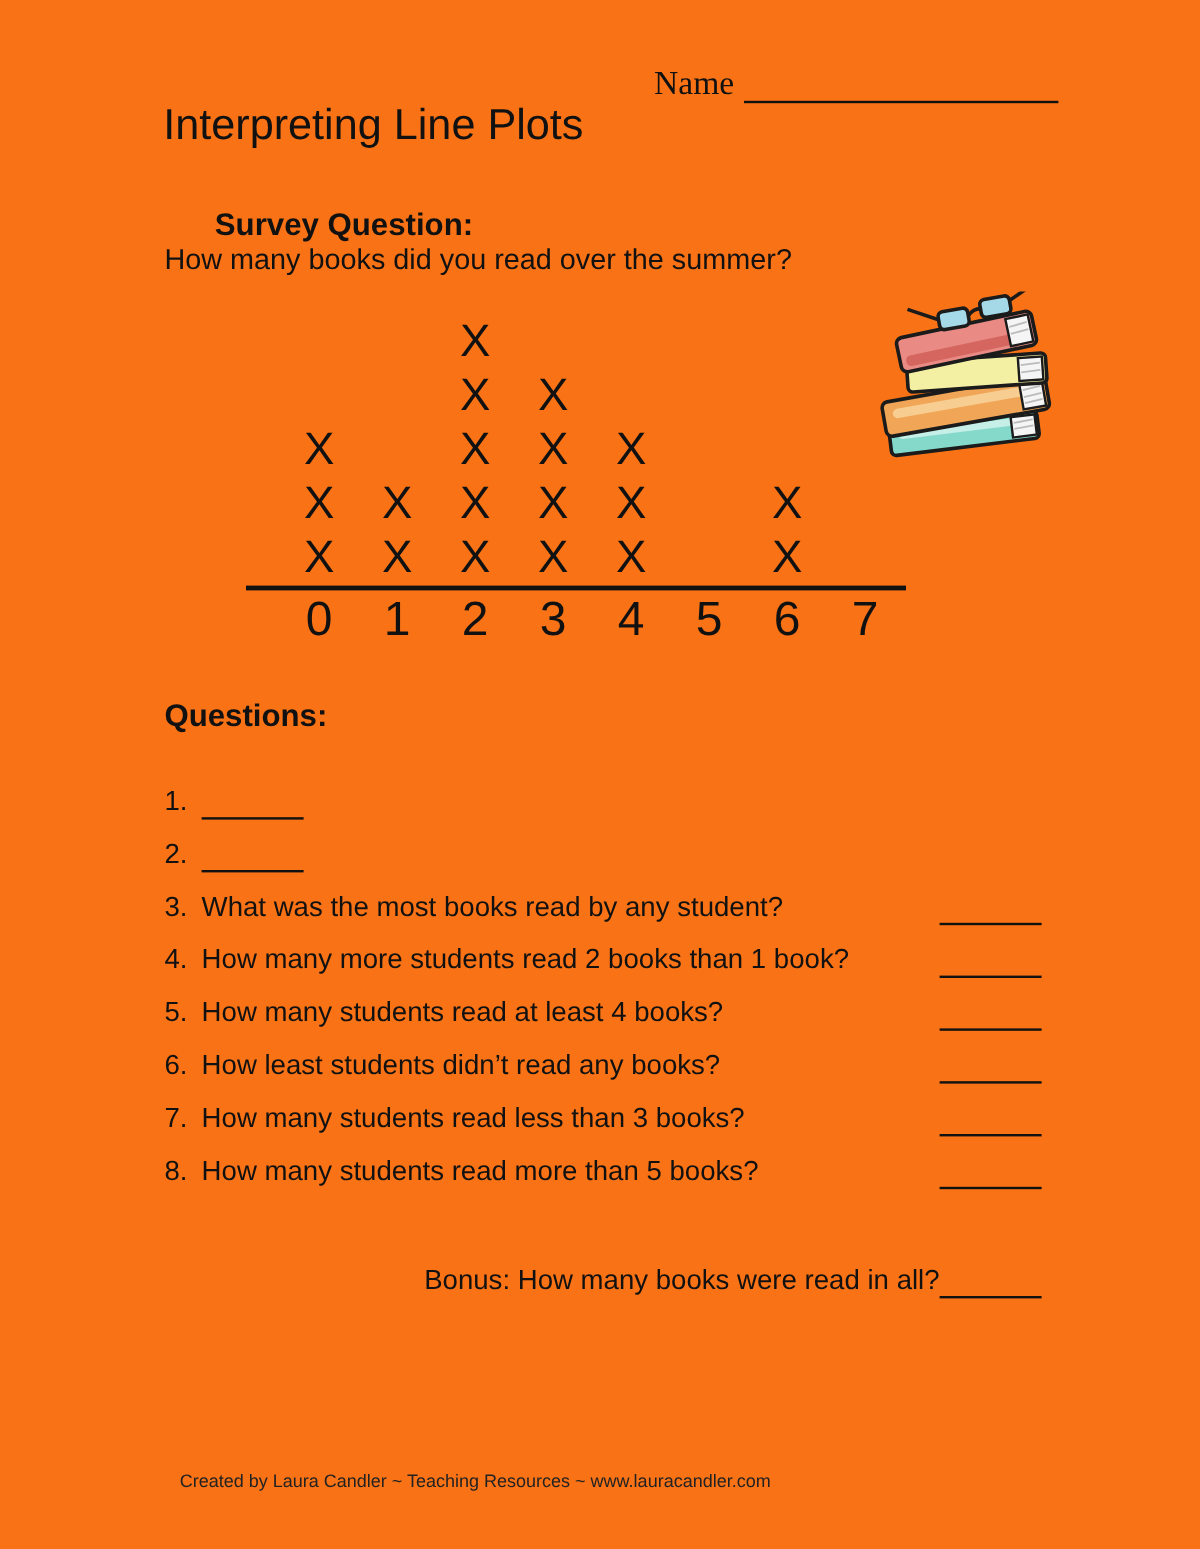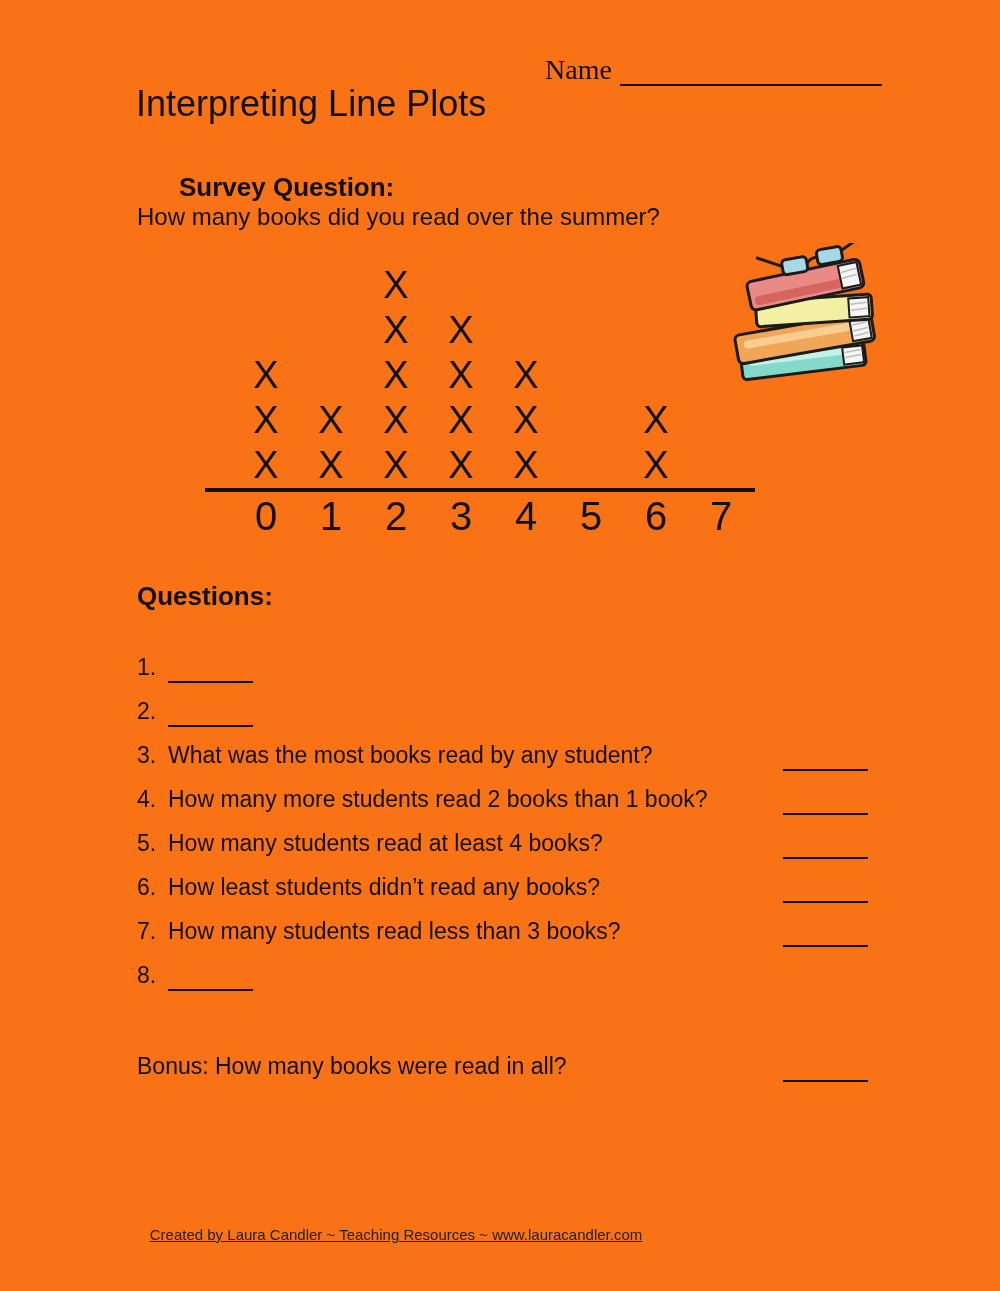--- a/index.html
+++ b/index.html
@@ -28,23 +28,23 @@
   .books{position:absolute;left:728px;top:243px;}
   
   .questions-heading{position:absolute;left:137px;top:581px;font-size:26px;font-weight:700;}
   .questions{position:absolute;left:137px;top:645px;width:731px;}
   .q-row{display:flex;align-items:center;height:44px;font-size:23px;}
   .q-num{flex:none;width:31px;}
   .q-text{flex:1 1 auto;white-space:nowrap;}
   .answer-blank{flex:none;width:85px;border-bottom:2px solid #111;align-self:flex-end;margin-bottom:6px;}
   
   .bonus-row{position:absolute;left:137px;top:1044px;width:731px;display:flex;align-items:center;height:44px;font-size:23px;}
-  .bonus-text{flex:1 1 auto;white-space:nowrap;}
+  .bonus-text{flex:1 1 auto;white-space:nowrap;text-align:right;}
   
-  .footer{position:absolute;left:0;top:1226px;width:792px;text-align:center;font-size:15px;color:#222;text-decoration:underline;}
+  .footer{position:absolute;left:0;top:1226px;width:792px;text-align:center;font-size:15px;color:#222;}
 </style>
 </head>
 <body>
 
 <div class="page">
 
   <div class="name-row">
     <span class="name-label">Name</span>
     <span class="name-blank"></span>
   </div>
@@ -172,20 +172,21 @@
         <span class="q-text">How least students didn’t read any books?</span>
         <span class="answer-blank"></span>
       </div>
       <div class="q-row">
         <span class="q-num">7.</span>
         <span class="q-text">How many students read less than 3 books?</span>
         <span class="answer-blank"></span>
       </div>
       <div class="q-row">
         <span class="q-num">8.</span>
+        <span class="q-text">How many students read more than 5 books?</span>
         <span class="answer-blank"></span>
       </div>
     </div>
 
   <div class="bonus-row">
     <span class="bonus-text">Bonus: How many books were read in all?</span>
     <span class="answer-blank"></span>
   </div>
 
   <div class="footer">Created by Laura Candler ~ Teaching Resources ~ www.lauracandler.com</div>

